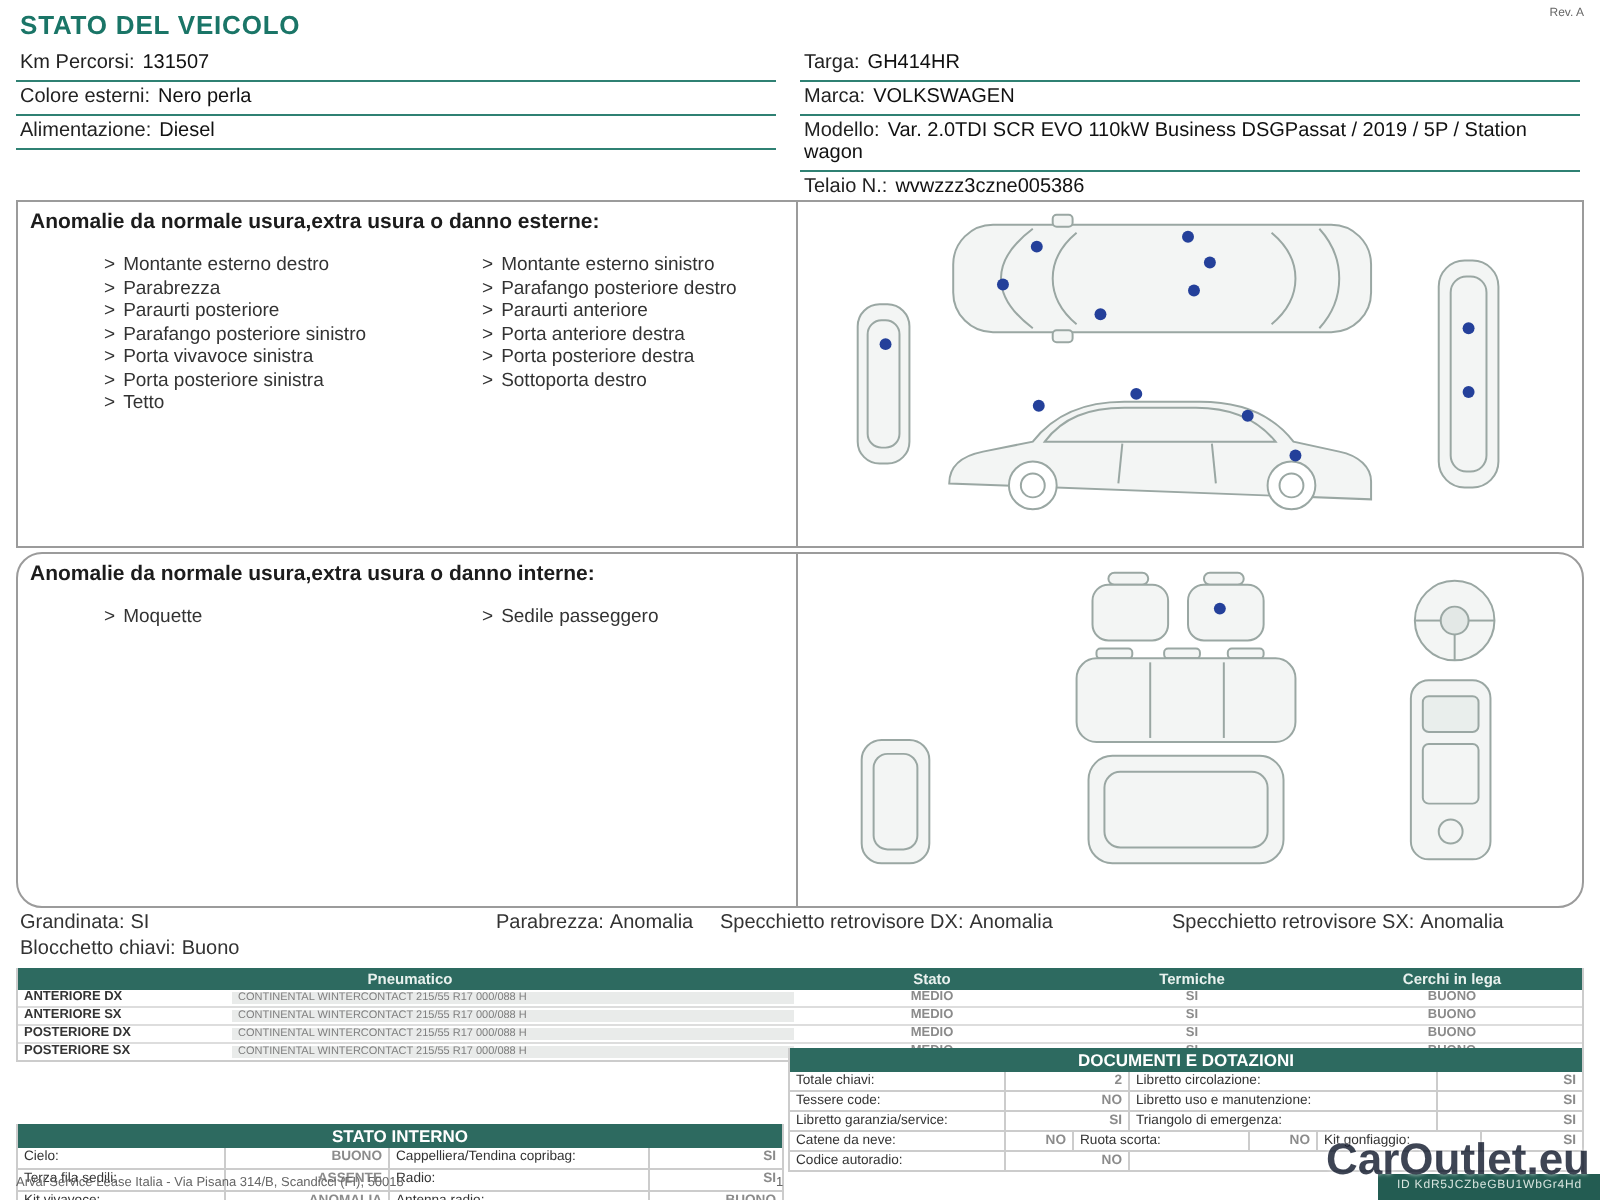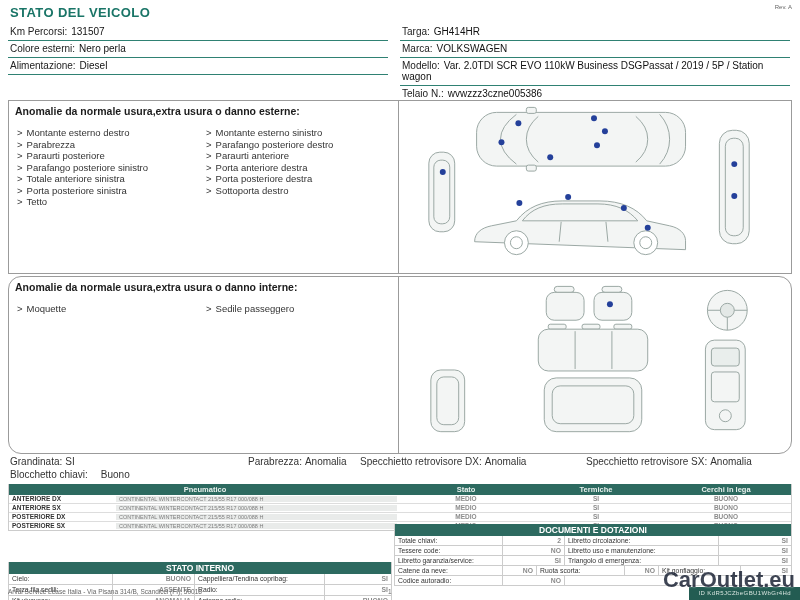--- a/index.html
+++ b/index.html
@@ -23,31 +23,31 @@
   .info-row .val{color:#111;}
 
   
   .box{position:absolute;left:8px;width:782px;border:1px solid #9b9b9b;background:#fff;}
   .box-ext{top:100px;height:172px;}
   .box-int{top:276px;height:176px;border-radius:13px;}
   .text-panel{position:absolute;left:0;top:0;width:388px;height:100%;}
   .diagram-panel{position:absolute;left:389px;top:0;right:0;bottom:0;border-left:1px solid #9b9b9b;}
   .box-header{padding:4px 6px;font-size:10.5px;font-weight:bold;color:#1c1c1c;}
   .anom-cols{position:absolute;left:8px;top:26px;right:2px;display:flex;}
-  .anom-col{width:192px;}
+  .anom-col{width:192px;margin-left:35px;}
   .anom-item{font-size:9.5px;color:#333;line-height:11.5px;white-space:nowrap;}
   .anom-item .b{margin-right:4px;}
 
   
   .summary{position:absolute;left:8px;top:456px;width:784px;height:26px;font-size:10px;color:#333;}
   .sum-item{position:absolute;top:0;white-space:nowrap;}
   .sum-item .lbl{margin-right:3px;}
   .s0{left:2px;} .s1{left:240px;} .s2{left:352px;} .s3{left:578px;}
   .sum-line2{position:absolute;top:13px;left:2px;white-space:nowrap;}
-  .sum-line2 .lbl{margin-right:13px;}
+  .sum-line2 .lbl{margin-right:3px;}
 
   
   .tyre-table{position:absolute;left:8px;top:484px;width:782px;border:1px solid #cccccc;border-top:none;}
   .tyre-head{display:grid;grid-template-columns:392px 130px 130px 1fr;background:#2d6a60;color:#e9f1ee;
     font-size:7.5px;font-weight:bold;height:11px;line-height:11px;text-align:center;}
   .t-row{display:grid;grid-template-columns:107px 285px 130px 130px 1fr;height:8px;border-bottom:1px solid #ddd;align-items:center;}
   .t-row:last-child{border-bottom:none;}
   .t-pos{font-size:6.5px;font-weight:bold;color:#333;padding-left:3px;line-height:8px;white-space:nowrap;overflow:hidden;}
   .t-spec{font-size:5.5px;color:#7e7e7e;background:#e9ebea;margin:1px 4px 1px 0;padding:0 0 0 3px;line-height:6px;
     white-space:nowrap;overflow:hidden;text-transform:uppercase;}
@@ -121,21 +121,21 @@
 
   <div class="box box-ext">
     <div class="text-panel">
       <div class="box-header">Anomalie da normale usura,extra usura o danno esterne:</div>
       <div class="anom-cols">
         <div class="anom-col">
           <div class="anom-item"><span class="b">&gt;</span><span>Montante esterno destro</span></div>
           <div class="anom-item"><span class="b">&gt;</span><span>Parabrezza</span></div>
           <div class="anom-item"><span class="b">&gt;</span><span>Paraurti posteriore</span></div>
           <div class="anom-item"><span class="b">&gt;</span><span>Parafango posteriore sinistro</span></div>
-          <div class="anom-item"><span class="b">&gt;</span><span>Totale anteriore sinistra</span></div>
+          <div class="anom-item"><span class="b">&gt;</span><span>Porta vivavoce sinistra</span></div>
           <div class="anom-item"><span class="b">&gt;</span><span>Porta posteriore sinistra</span></div>
           <div class="anom-item"><span class="b">&gt;</span><span>Tetto</span></div>
         </div>
         <div class="anom-col">
           <div class="anom-item"><span class="b">&gt;</span><span>Montante esterno sinistro</span></div>
           <div class="anom-item"><span class="b">&gt;</span><span>Parafango posteriore destro</span></div>
           <div class="anom-item"><span class="b">&gt;</span><span>Paraurti anteriore</span></div>
           <div class="anom-item"><span class="b">&gt;</span><span>Porta anteriore destra</span></div>
           <div class="anom-item"><span class="b">&gt;</span><span>Porta posteriore destra</span></div>
           <div class="anom-item"><span class="b">&gt;</span><span>Sottoporta destro</span></div>

